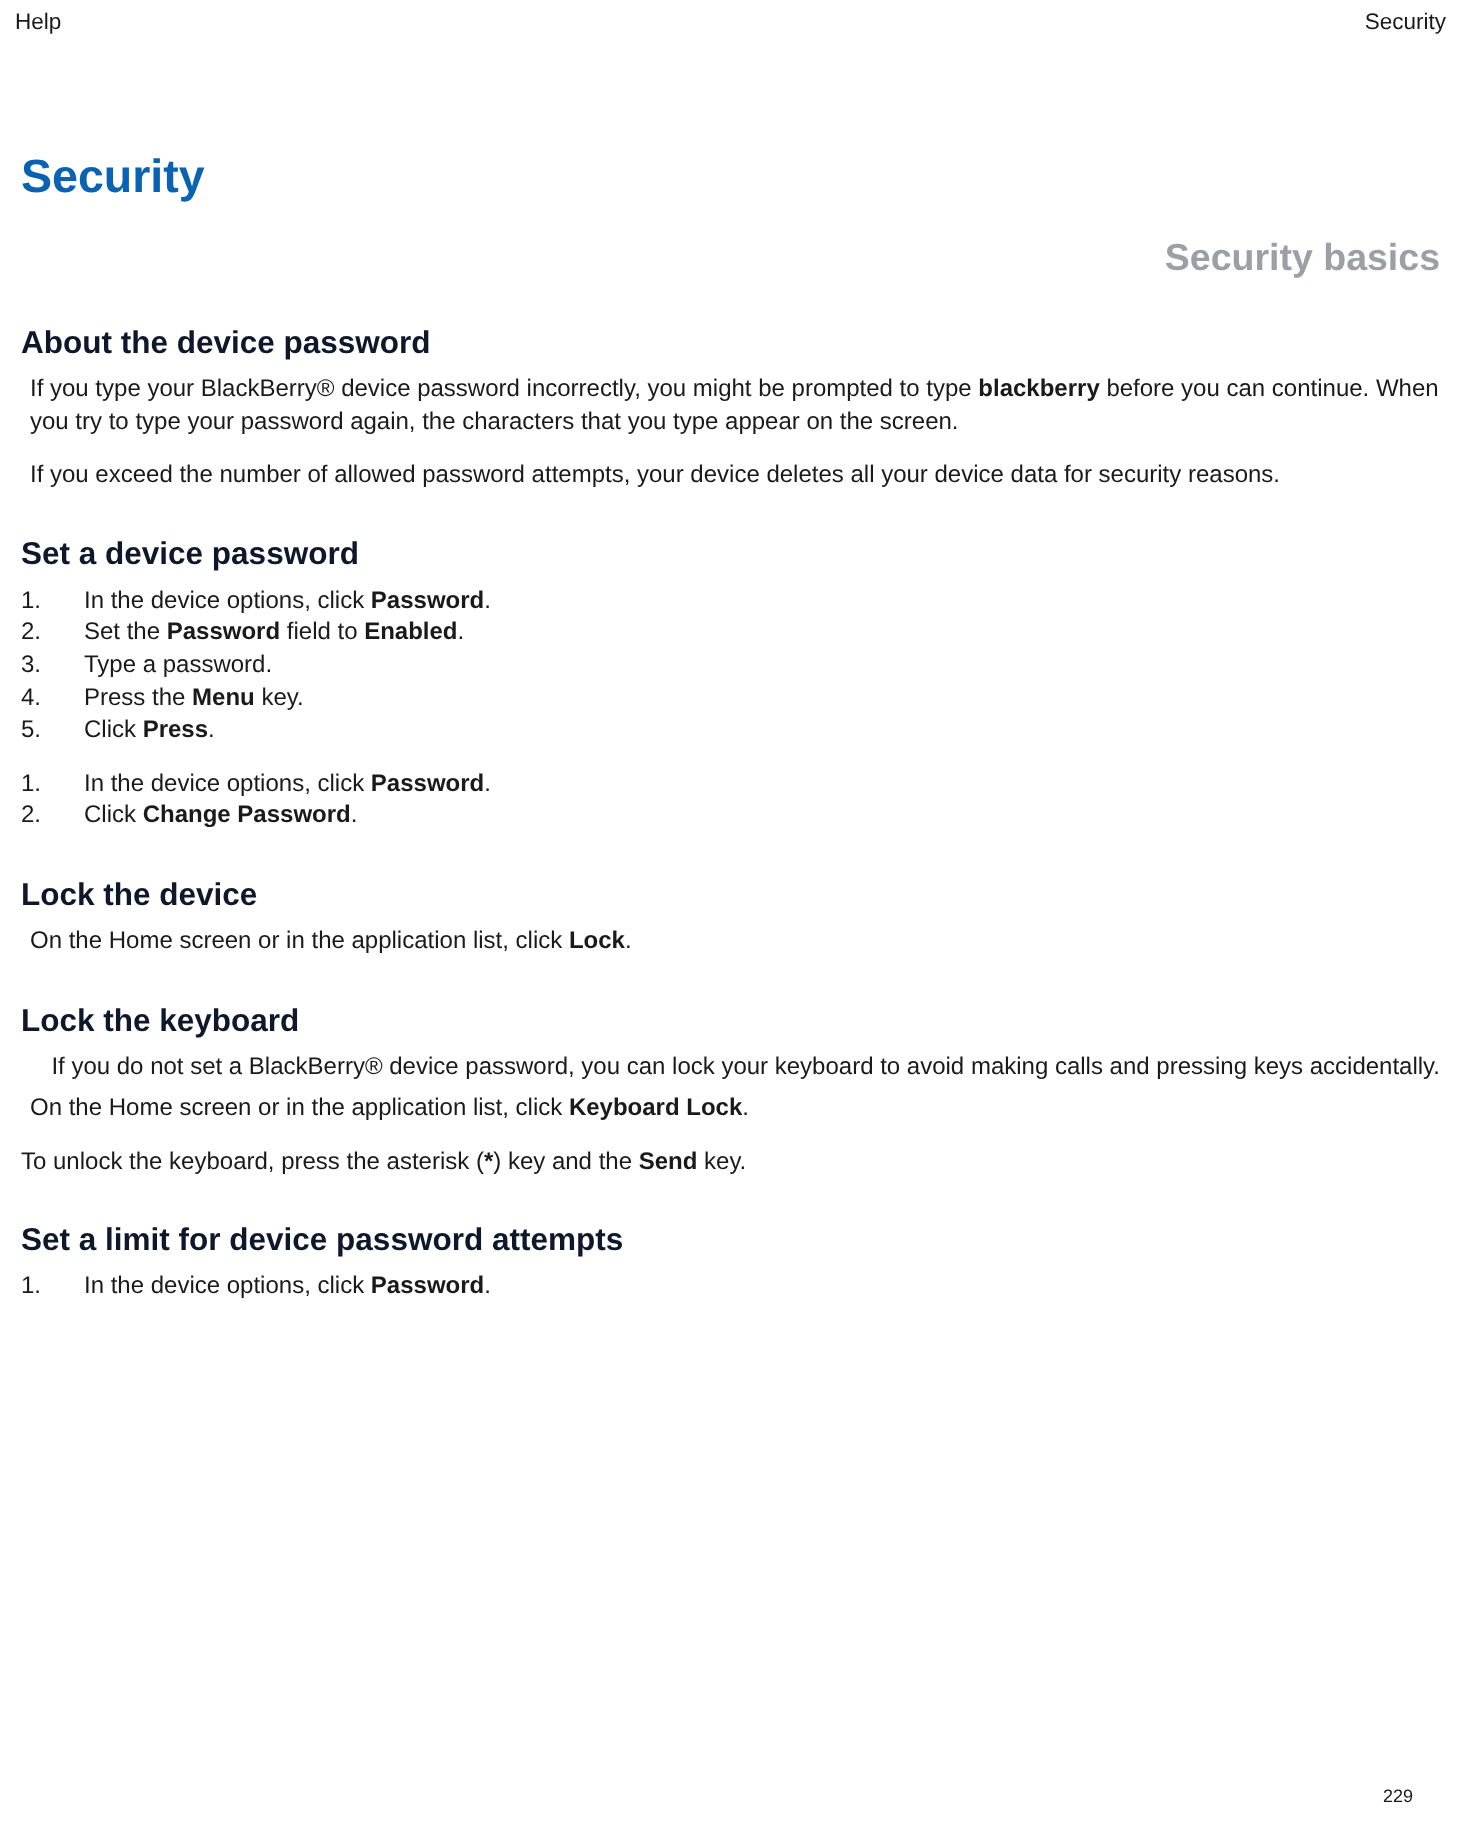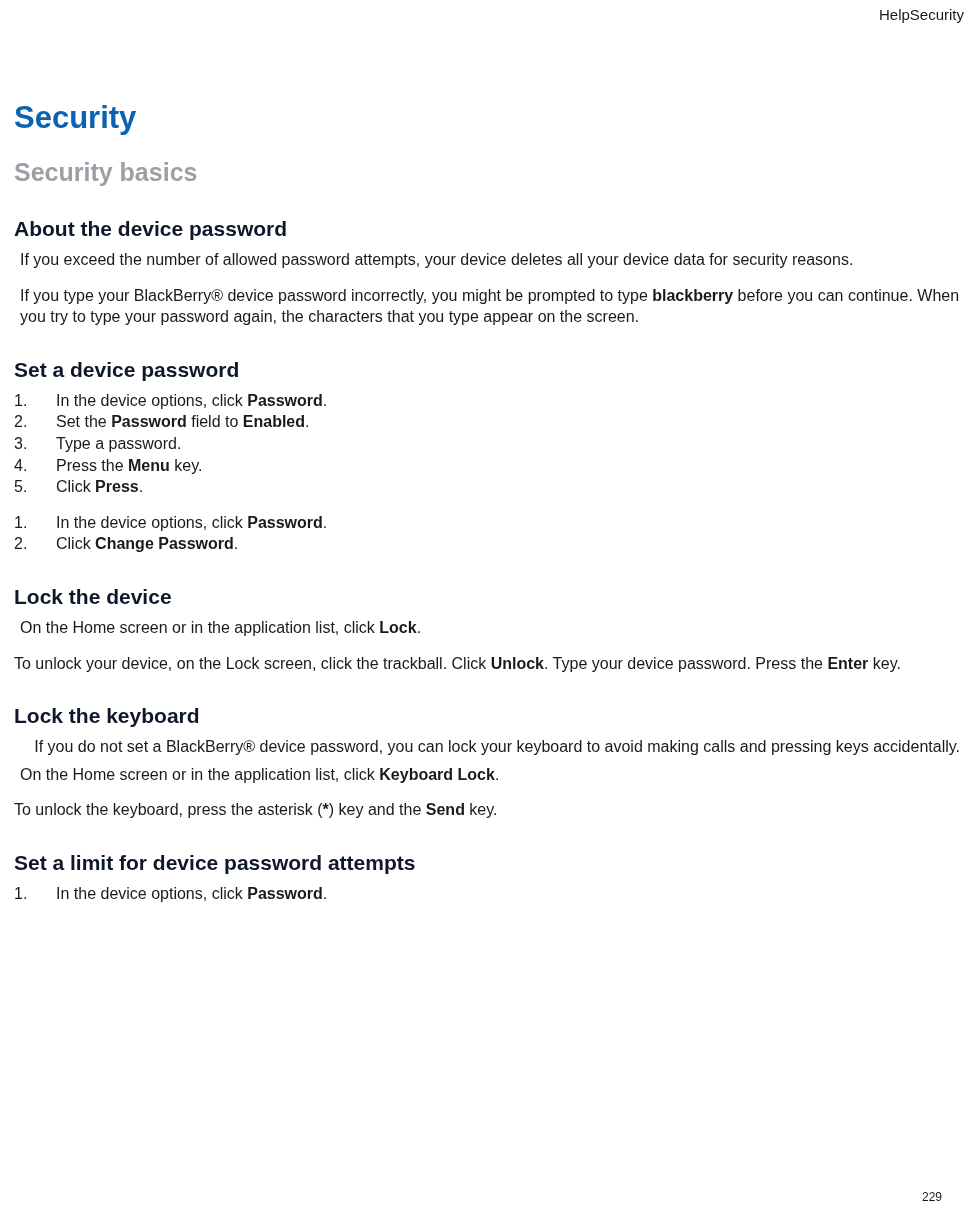--- a/index.html
+++ b/index.html
@@ -12,21 +12,21 @@
     font-family: "Segoe UI", "Helvetica Neue", Arial, sans-serif;
     color: #1a1a1a;
     position: relative;
   }
   .header {
     position: absolute;
     top: 6px;
     left: 10px;
     right: 10px;
     display: flex;
-    justify-content: flex-end;
+    justify-content: space-between;
     font-size: 15px;
     font-weight: 400;
     color: #1a1a1a;
   }
   .content {
     position: absolute;
     top: 100px;
     left: 14px;
     right: 14px;
   }
@@ -34,20 +34,21 @@
     font-size: 31px;
     font-weight: 700;
     color: #0a63b2;
     margin: 0 0 22px 0;
   }
   h2 {
     font-size: 25px;
     font-weight: 700;
     color: #9aa0a6;
     margin: 0 0 20px 0;
+    text-align: right;
   }
   h3 {
     font-size: 21px;
     font-weight: 700;
     color: #0f172a;
     margin: 30px 0 8px 0;
   }
   p {
     font-size: 16px;
     line-height: 1.35;
@@ -90,45 +91,42 @@
 <div class="header">
   <span>Help</span>
   <span>Security</span>
 </div>
 
 <div class="content">
   <h1>Security</h1>
   <h2>Security basics</h2>
 
   <h3>About the device password</h3>
-  <p class="indent">If you exceed the number of allowed password attempts, your device deletes all your device data for security reasons.</p>
   <p class="indent">
     <span>If you type your BlackBerry® device password incorrectly, you might be prompted to type </span><strong>blackberry</strong><span> before you can continue. When you try to type your password again, the characters that you type appear on the screen.</span>
   </p>
+  <p class="indent">If you exceed the number of allowed password attempts, your device deletes all your device data for security reasons.</p>
 
   <h3>Set a device password</h3>
   <ol>
     <li><span>In the device options, click </span><strong>Password</strong><span>.</span></li>
     <li><span>Set the </span><strong>Password</strong><span> field to </span><strong>Enabled</strong><span>.</span></li>
     <li><span>Type a password.</span></li>
     <li><span>Press the </span><strong>Menu</strong><span> key.</span></li>
     <li><span>Click </span><strong>Press</strong><span>.</span></li>
   </ol>
 
   <ol>
     <li><span>In the device options, click </span><strong>Password</strong><span>.</span></li>
     <li><span>Click </span><strong>Change Password</strong><span>.</span></li>
   </ol>
 
   <h3>Lock the device</h3>
   <p class="indent">
     <span>On the Home screen or in the application list, click </span><strong>Lock</strong><span>.</span>
-  </p>
-  <p>
-    <span>To unlock your device, on the Lock screen, click the trackball. Click </span><strong>Unlock</strong><span>. Type your device password. Press the </span><strong>Enter</strong><span> key.</span>
   </p>
 
   <h3>Lock the keyboard</h3>
   <p class="indent" style="margin-bottom:2px;text-align:right;">If you do not set a BlackBerry® device password, you can lock your keyboard to avoid making calls and pressing keys accidentally.</p>
   <p class="indent">
     <span>On the Home screen or in the application list, click </span><strong>Keyboard Lock</strong><span>.</span>
   </p>
   <p>
     <span>To unlock the keyboard, press the asterisk (</span><strong>*</strong><span>) key and the </span><strong>Send</strong><span> key.</span>
   </p>

